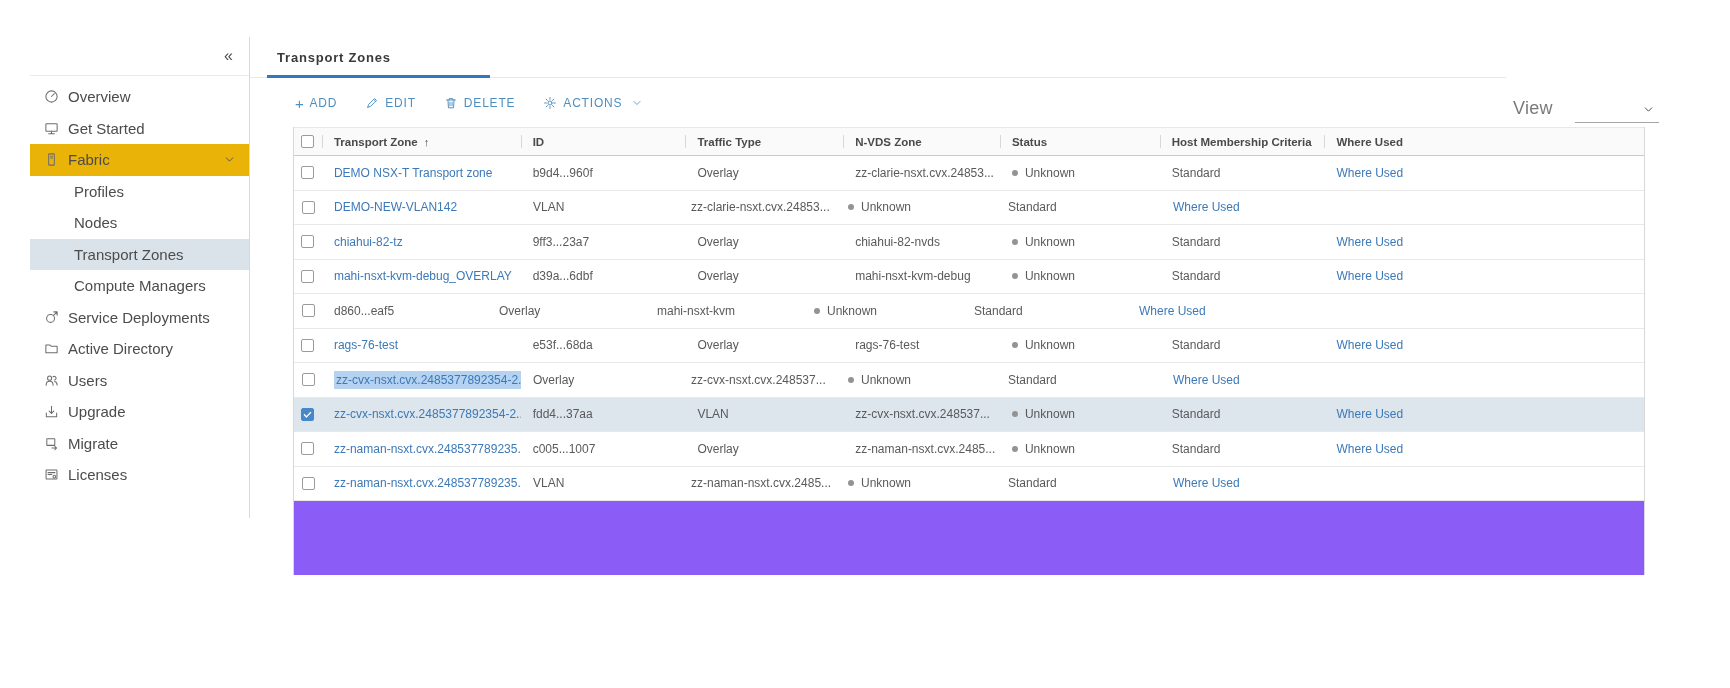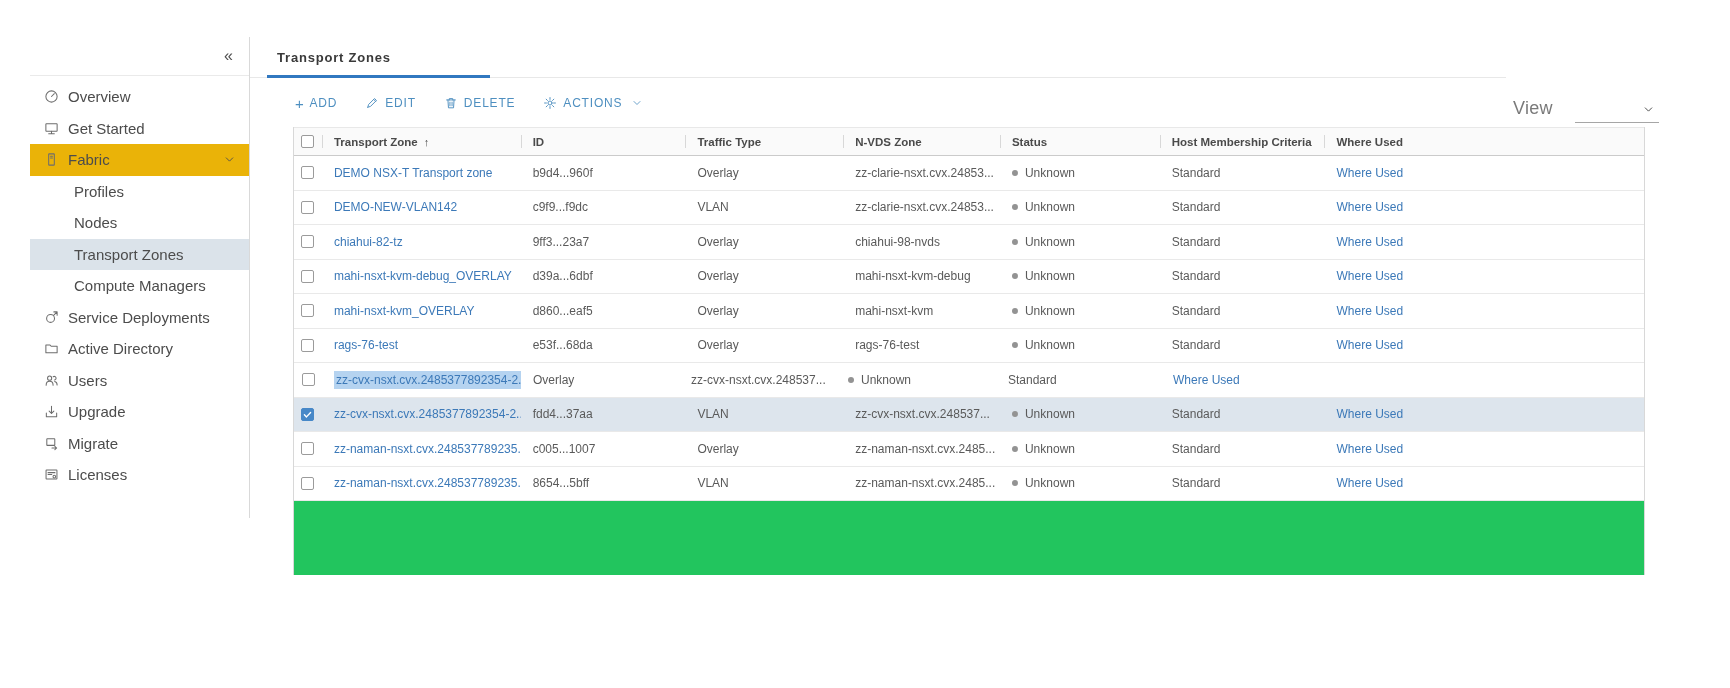--- a/index.html
+++ b/index.html
@@ -41,21 +41,21 @@
 
   .view-ctl{position:absolute;left:1263px;top:56px;height:30px;display:flex;align-items:center}
   .view-label{font-size:18px;color:#7a7a7a;letter-spacing:.3px}
   .view-select{margin-left:22px;width:84px;height:100%;border-bottom:1px solid #a6a6a6;
                display:flex;align-items:flex-end;justify-content:flex-end;
                padding:0 4px 6px 0;box-sizing:border-box;cursor:pointer}
   .vchev{width:13px;height:13px;color:#3a3a3a}
 
   
   .grid{position:absolute;left:43px;top:90px;width:1352px;height:448px;
-        border-left:1px solid #d8d8d8;border-right:1px solid #d8d8d8;box-sizing:border-box;background:#22c55e}
+        border-left:1px solid #d8d8d8;border-right:1px solid #d8d8d8;box-sizing:border-box;background:#8b5cf6}
   .grid-header{display:flex;align-items:center;height:29px;background:#fafafa;
                border-top:1px solid #e8e8e8;border-bottom:1px solid #cbcbcb;box-sizing:border-box}
   .gh-cell{position:relative;height:100%;display:flex;align-items:center;padding-left:12px;
            font-size:11.5px;font-weight:700;color:#4a4a4a;box-sizing:border-box;cursor:pointer}
   .gh-cell + .gh-cell::before{content:'';position:absolute;left:0;top:7px;bottom:7px;width:1px;background:#d8d8d8}
   .sort-arrow{margin-left:6px;font-weight:400;font-size:11px;color:#4a4a4a}
   .c0{width:28px;padding-left:0;justify-content:center}
   .c1{width:199px}.c2{width:165px}.c3{width:158px}.c4{width:157px}
   .c5{width:160px}.c6{width:165px}.c7{width:320px}
   .grid-row{display:flex;align-items:center;height:34.5px;border-bottom:1px solid #e9e9e9;
@@ -287,42 +287,41 @@
        <span class="link">Where Used</span>
      </div>
           </div>
           <div class="grid-row">
             <div class="gcell c0" style="padding-left:0;justify-content:center">
        <span class="cbx"></span>
      </div>
      <div class="gcell c1">
        <span class="link">DEMO-NEW-VLAN142</span>
      </div>
-     <div class="gcell c2">c9f9...f9dc</div>
      <div class="gcell c3">VLAN</div>
      <div class="gcell c4">zz-clarie-nsxt.cvx.24853...</div>
      <div class="gcell c5">
        <span class="dot"></span>
        <span>Unknown</span>
      </div>
      <div class="gcell c6">Standard</div>
      <div class="gcell c7">
        <span class="link">Where Used</span>
      </div>
           </div>
           <div class="grid-row">
             <div class="gcell c0" style="padding-left:0;justify-content:center">
        <span class="cbx"></span>
      </div>
      <div class="gcell c1">
        <span class="link">chiahui-82-tz</span>
      </div>
      <div class="gcell c2">9ff3...23a7</div>
      <div class="gcell c3">Overlay</div>
-     <div class="gcell c4">chiahui-98-nvds</div>
+     <div class="gcell c4">chiahui-82-nvds</div>
      <div class="gcell c5">
        <span class="dot"></span>
        <span>Unknown</span>
      </div>
      <div class="gcell c6">Standard</div>
      <div class="gcell c7">
        <span class="link">Where Used</span>
      </div>
           </div>
           <div class="grid-row">
@@ -340,23 +339,20 @@
        <span>Unknown</span>
      </div>
      <div class="gcell c6">Standard</div>
      <div class="gcell c7">
        <span class="link">Where Used</span>
      </div>
           </div>
           <div class="grid-row">
             <div class="gcell c0" style="padding-left:0;justify-content:center">
        <span class="cbx"></span>
-     </div>
-     <div class="gcell c1">
-       <span class="link">mahi-nsxt-kvm_OVERLAY</span>
      </div>
      <div class="gcell c2">d860...eaf5</div>
      <div class="gcell c3">Overlay</div>
      <div class="gcell c4">mahi-nsxt-kvm</div>
      <div class="gcell c5">
        <span class="dot"></span>
        <span>Unknown</span>
      </div>
      <div class="gcell c6">Standard</div>
      <div class="gcell c7">
@@ -444,21 +440,20 @@
        <span class="link">Where Used</span>
      </div>
           </div>
           <div class="grid-row">
             <div class="gcell c0" style="padding-left:0;justify-content:center">
        <span class="cbx"></span>
      </div>
      <div class="gcell c1">
        <span class="link">zz-naman-nsxt.cvx.248537789235...</span>
      </div>
-     <div class="gcell c2">8654...5bff</div>
      <div class="gcell c3">VLAN</div>
      <div class="gcell c4">zz-naman-nsxt.cvx.2485...</div>
      <div class="gcell c5">
        <span class="dot"></span>
        <span>Unknown</span>
      </div>
      <div class="gcell c6">Standard</div>
      <div class="gcell c7">
        <span class="link">Where Used</span>
      </div>

